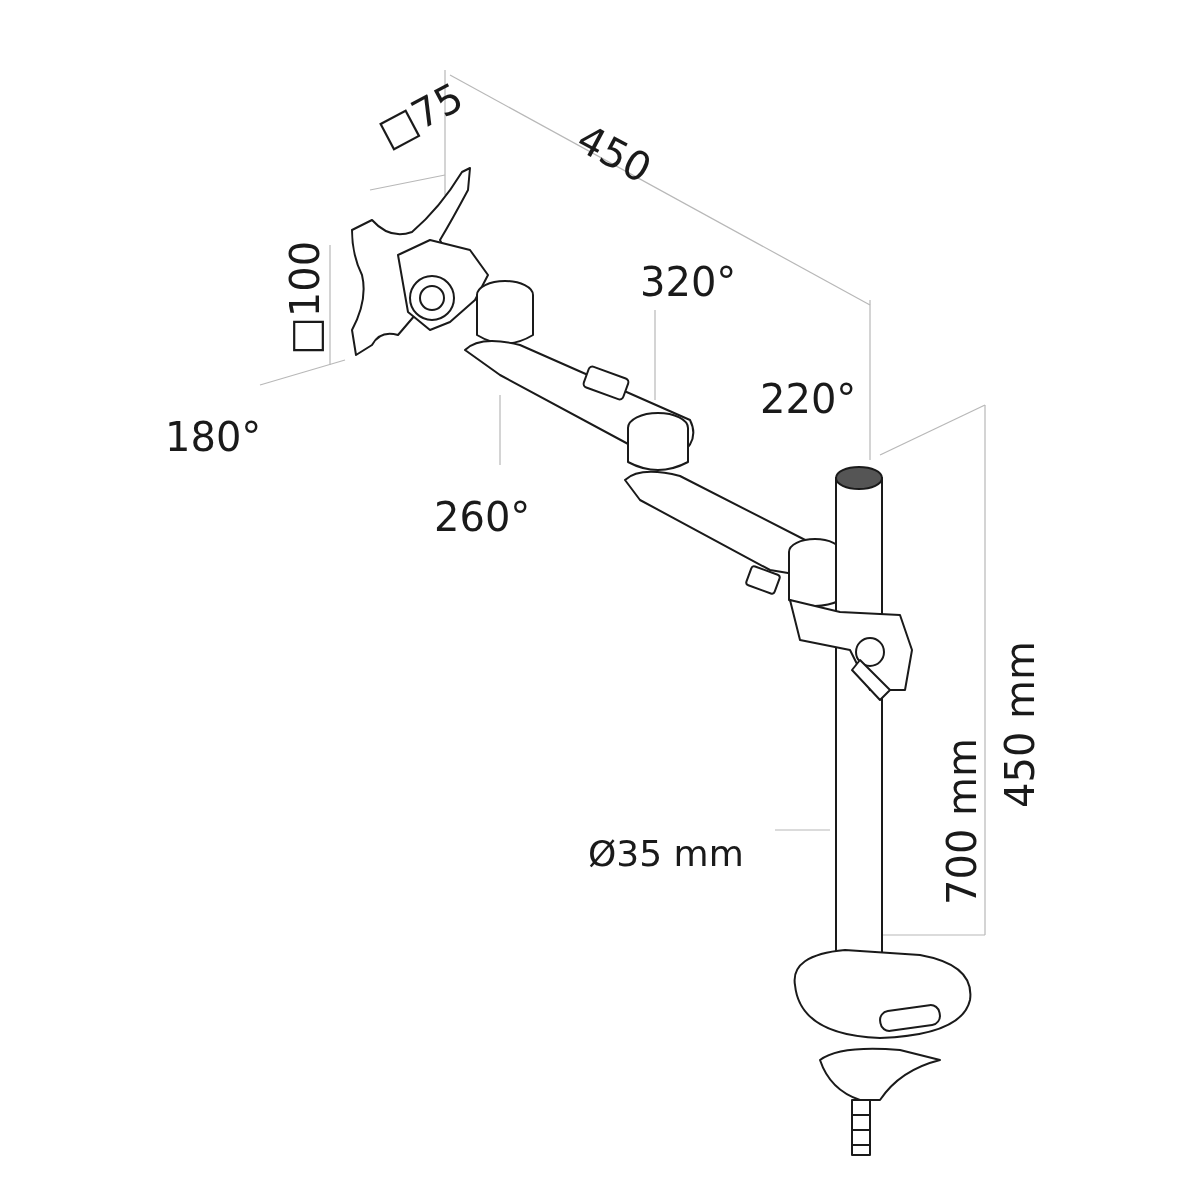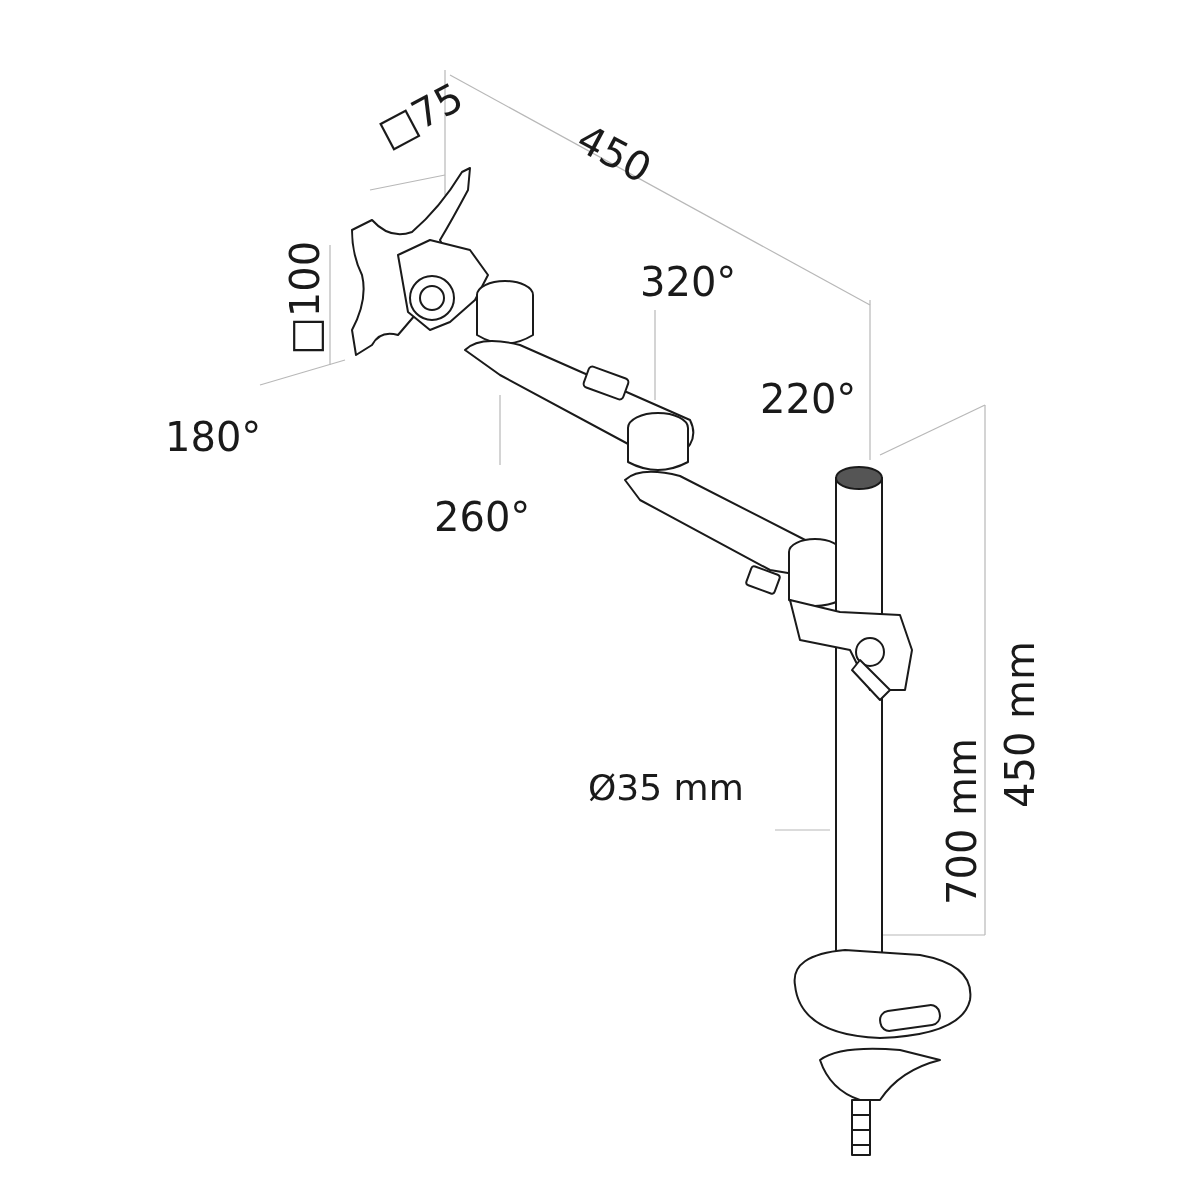--- a/index.html
+++ b/index.html
@@ -70,15 +70,15 @@
   </g>
 </svg>
 
 <div class="lbl" style="left:372px; top:118px; transform:rotate(-28deg); transform-origin:left top;">□75</div>
 <div class="lbl" style="left:590px; top:118px; transform:rotate(28deg); transform-origin:left top;">450</div>
 <div class="lbl" style="left:285px; top:355px; transform:rotate(-90deg); transform-origin:left top;">□100</div>
 <div class="lbl" style="left:640px; top:262px;">320°</div>
 <div class="lbl" style="left:760px; top:379px;">220°</div>
 <div class="lbl" style="left:165px; top:417px;">180°</div>
 <div class="lbl" style="left:434px; top:497px;">260°</div>
-<div class="lbl small" style="left:588px; top:770px;">Ø35 mm</div>
+<div class="lbl small" style="left:588px; top:836px;">Ø35 mm</div>
 <div class="lbl" style="left:942px; top:905px; transform:rotate(-90deg); transform-origin:left top;">700 mm</div>
 <div class="lbl" style="left:1000px; top:808px; transform:rotate(-90deg); transform-origin:left top;">450 mm</div>
 
 </body></html>

